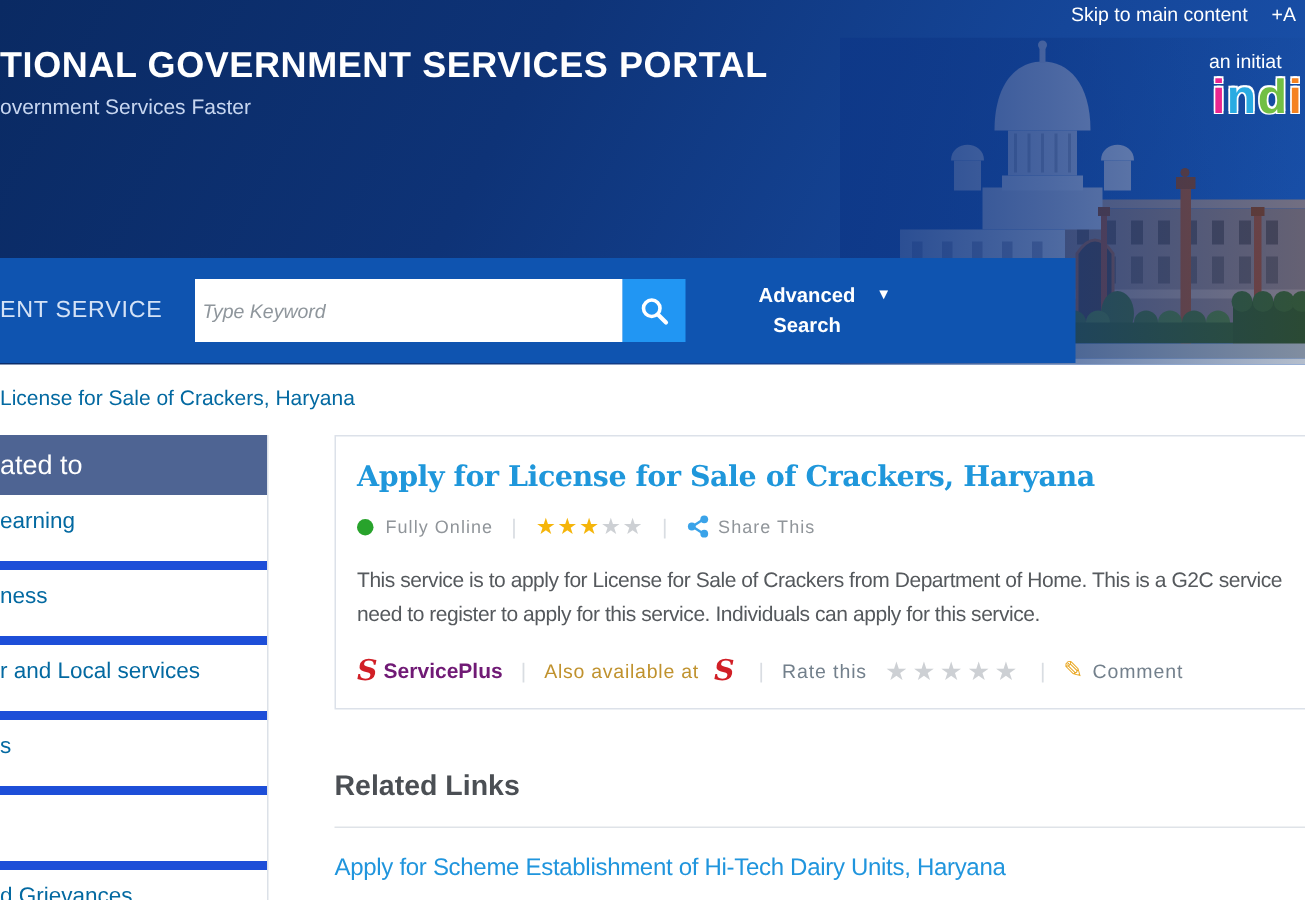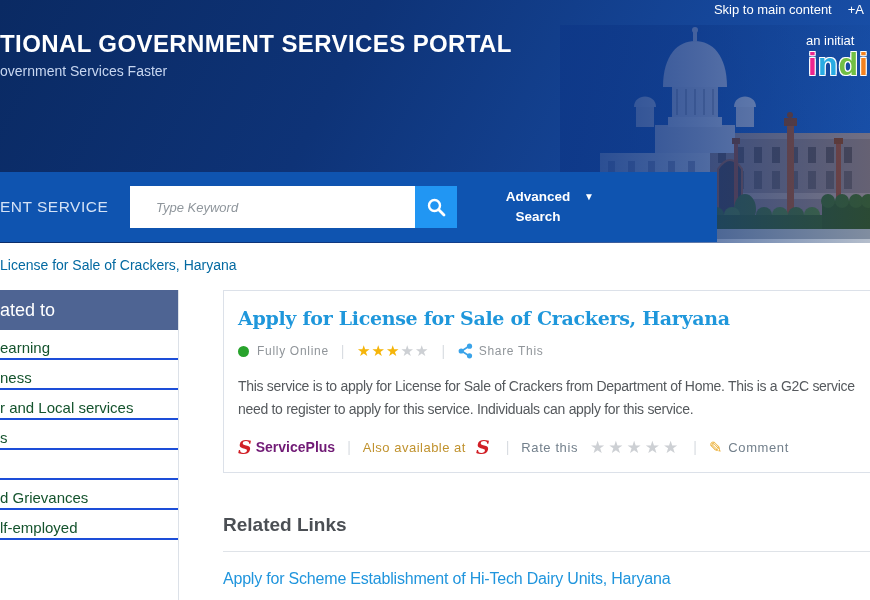--- a/index.html
+++ b/index.html
@@ -23,42 +23,42 @@
                 letter-spacing:1px; white-space:nowrap; z-index:4;
                 text-shadow:-1px -1px 0 #fff,1px -1px 0 #fff,-1px 1px 0 #fff,1px 1px 0 #fff; }
   .ll0 { color:#ec268f; } .ll1 { color:#29abe2; } .ll2 { color:#72bf44; } .ll3 { color:#f58220; }
 
   
   .searchbar { position:absolute; top:172px; left:0; width:717px; height:70px;
                background:#0f54b0; z-index:6; }
   .search-label { position:absolute; left:0; top:26px; color:#d4e2f6; font-size:15.5px;
                   letter-spacing:.5px; white-space:nowrap; }
   .search-input { position:absolute; left:130px; top:14px; width:285px; height:42px;
-                  border:1px solid #fff; padding:0 25px; font-size:13px; color:#333;
+                  border:1px solid #fff; padding:0 4px; font-size:13px; color:#333;
                   font-family:"Liberation Sans", sans-serif; }
   .search-input::placeholder { font-style:italic; color:#8f969c; }
   .search-btn { position:absolute; left:415px; top:14px; width:42px; height:42px;
                 background:#2196f3; border:none; cursor:pointer; display:flex;
                 align-items:center; justify-content:center; }
   .advanced { position:absolute; left:498px; top:15px; width:80px; text-align:center;
               color:#fff; font-size:13.5px; font-weight:bold; line-height:1.45; cursor:pointer; }
   .advanced .arr { position:absolute; right:-16px; top:3px; font-size:10px; }
 
   
   .breadcrumb { position:absolute; top:257px; left:0; font-size:14px; color:#0369a1;
                 white-space:nowrap; }
 
   
   .sidebar { position:absolute; top:290px; left:0; width:179px; height:310px;
              border-right:1px solid #dce1e8; background:#fff; overflow:hidden; }
   .sidebar-header { height:40px; background:#4e6493; color:#fff; font-size:18px;
                     line-height:40px; white-space:nowrap; }
   .sidebar ul { list-style:none; }
-  .sidebar li { height:30px; line-height:35px; font-size:15px; color:#14532d;
-                border-bottom:2px solid #1d4ed8; white-space:nowrap; cursor:pointer; }
+  .sidebar li { height:50px; line-height:35px; font-size:15px; color:#0369a1;
+                border-bottom:6px solid #1d4ed8; white-space:nowrap; cursor:pointer; }
 
   
   .card { position:absolute; top:290px; left:223px; width:820px; height:183px;
           background:#fff; border:1px solid #dce1e9; padding:16px 14px 0 14px; }
   .svc-title { font-family:"DejaVu Serif", serif; font-weight:bold; font-size:19px;
                letter-spacing:-0.3px; color:#1f97db; white-space:nowrap; }
   .meta { display:flex; align-items:center; margin-top:13px; font-size:12px;
           color:#90959a; letter-spacing:.7px; }
   .dot { width:11px; height:11px; border-radius:50%; background:#28a32c;
          display:inline-block; margin-right:8px; }

